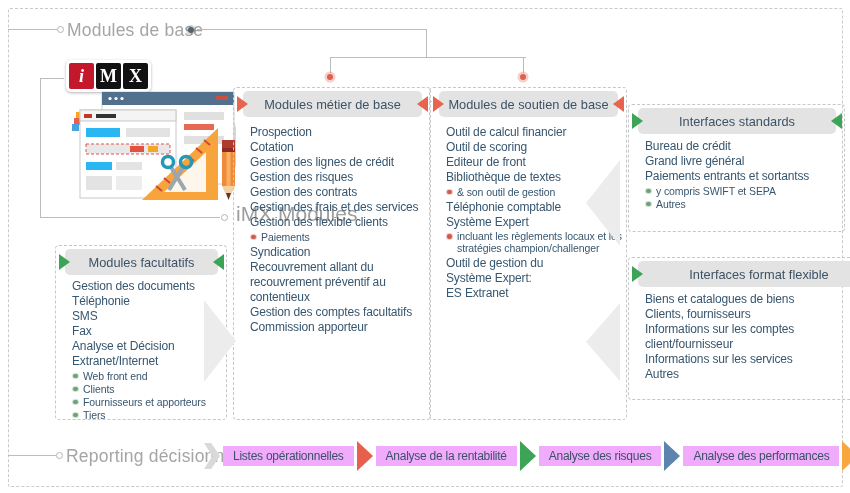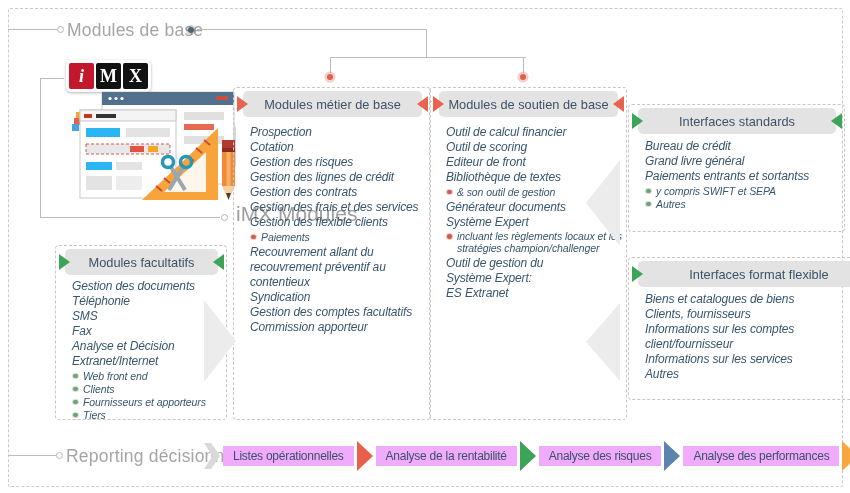--- a/index.html
+++ b/index.html
@@ -38,21 +38,21 @@
   .p-flx{left:628px;top:257px;width:215px;height:141px;padding-left:44px;}
   .col-header{position:absolute;left:9px;right:8px;top:3px;height:26px;background:#e3e3e3;
         border-radius:5px;display:flex;align-items:center;justify-content:center;
         font-size:12.8px;color:#3d5266;}
   .hdr-arrow{position:absolute;top:50%;transform:translateY(-50%);width:0;height:0;
         border-top:8px solid transparent;border-bottom:8px solid transparent;}
   .hdr-arrow.left{left:-6px;border-left:11px solid var(--acc);}
   .hdr-arrow.right{right:-6px;border-right:11px solid var(--acc);}
   .acc-red{--acc:#e96450;}
   .acc-green{--acc:#3da457;}
-  .items{position:absolute;left:16px;right:3px;font-style:italic;}
+  .items{position:absolute;left:16px;right:3px;}
   .p-fac .items{top:33px;} .p-met .items{top:37px;} .p-sou .items{top:37px;}
   .p-std .items{top:34px;} .p-flx .items{top:34px;}
   .item{font-size:12px;line-height:15px;letter-spacing:-.15px;color:#37566f;}
   .bullet{position:relative;padding-left:11px;font-size:10.5px;line-height:11.5px;
           margin:1.5px 0;color:#37566f;letter-spacing:-.1px;}
   .dot{position:absolute;left:1px;top:3px;width:4.5px;height:4.5px;border-radius:50%;}
   .acc-red .dot{background:#cf5a4d;box-shadow:0 0 0 1px rgba(207,90,77,.3);}
   .acc-green .dot{background:#6da277;box-shadow:0 0 0 1px rgba(109,162,119,.3);}
   
   .chev{position:absolute;background:#ececec;}
@@ -175,46 +175,46 @@
 
   <div class="panel p-met acc-red">
     <div class="col-header">
       <span class="hdr-arrow left"></span>
       <span>Modules métier de base</span>
       <span class="hdr-arrow right"></span>
     </div>
     <div class="items">
         <div class="item">Prospection</div>
         <div class="item">Cotation</div>
+        <div class="item">Gestion des lignes de crédit</div>
         <div class="item">Gestion des risques</div>
-        <div class="item">Gestion des lignes de crédit</div>
         <div class="item">Gestion des contrats</div>
         <div class="item">Gestion des frais et des services</div>
         <div class="item">Gestion des flexible clients</div>
         <div class="bullet"><span class="dot"></span>Paiements</div>
+        <div class="item">Syndication</div>
         <div class="item">Recouvrement allant du recouvrement préventif au contentieux</div>
-        <div class="item">Syndication</div>
         <div class="item">Gestion des comptes facultatifs</div>
         <div class="item">Commission apporteur</div>
       </div>
   </div>
 
   <div class="panel p-sou acc-red">
     <div class="col-header">
       <span class="hdr-arrow left"></span>
       <span>Modules de soutien de base</span>
       <span class="hdr-arrow right"></span>
     </div>
     <div class="items">
         <div class="item">Outil de calcul financier</div>
         <div class="item">Outil de scoring</div>
         <div class="item">Editeur de front</div>
         <div class="item">Bibliothèque de textes</div>
         <div class="bullet"><span class="dot"></span>&amp; son outil de gestion</div>
-        <div class="item">Générateur documents</div>
+        <div class="item">Téléphonie comptable</div>
         <div class="item">Système Expert</div>
         <div class="bullet"><span class="dot"></span>incluant les règlements locaux et les stratégies champion/challenger</div>
         <div class="item">Outil de gestion du</div>
         <div class="item">Système Expert:</div>
         <div class="item">ES Extranet</div>
       </div>
   </div>
 
   <div class="panel p-std acc-green">
     <div class="col-header">

